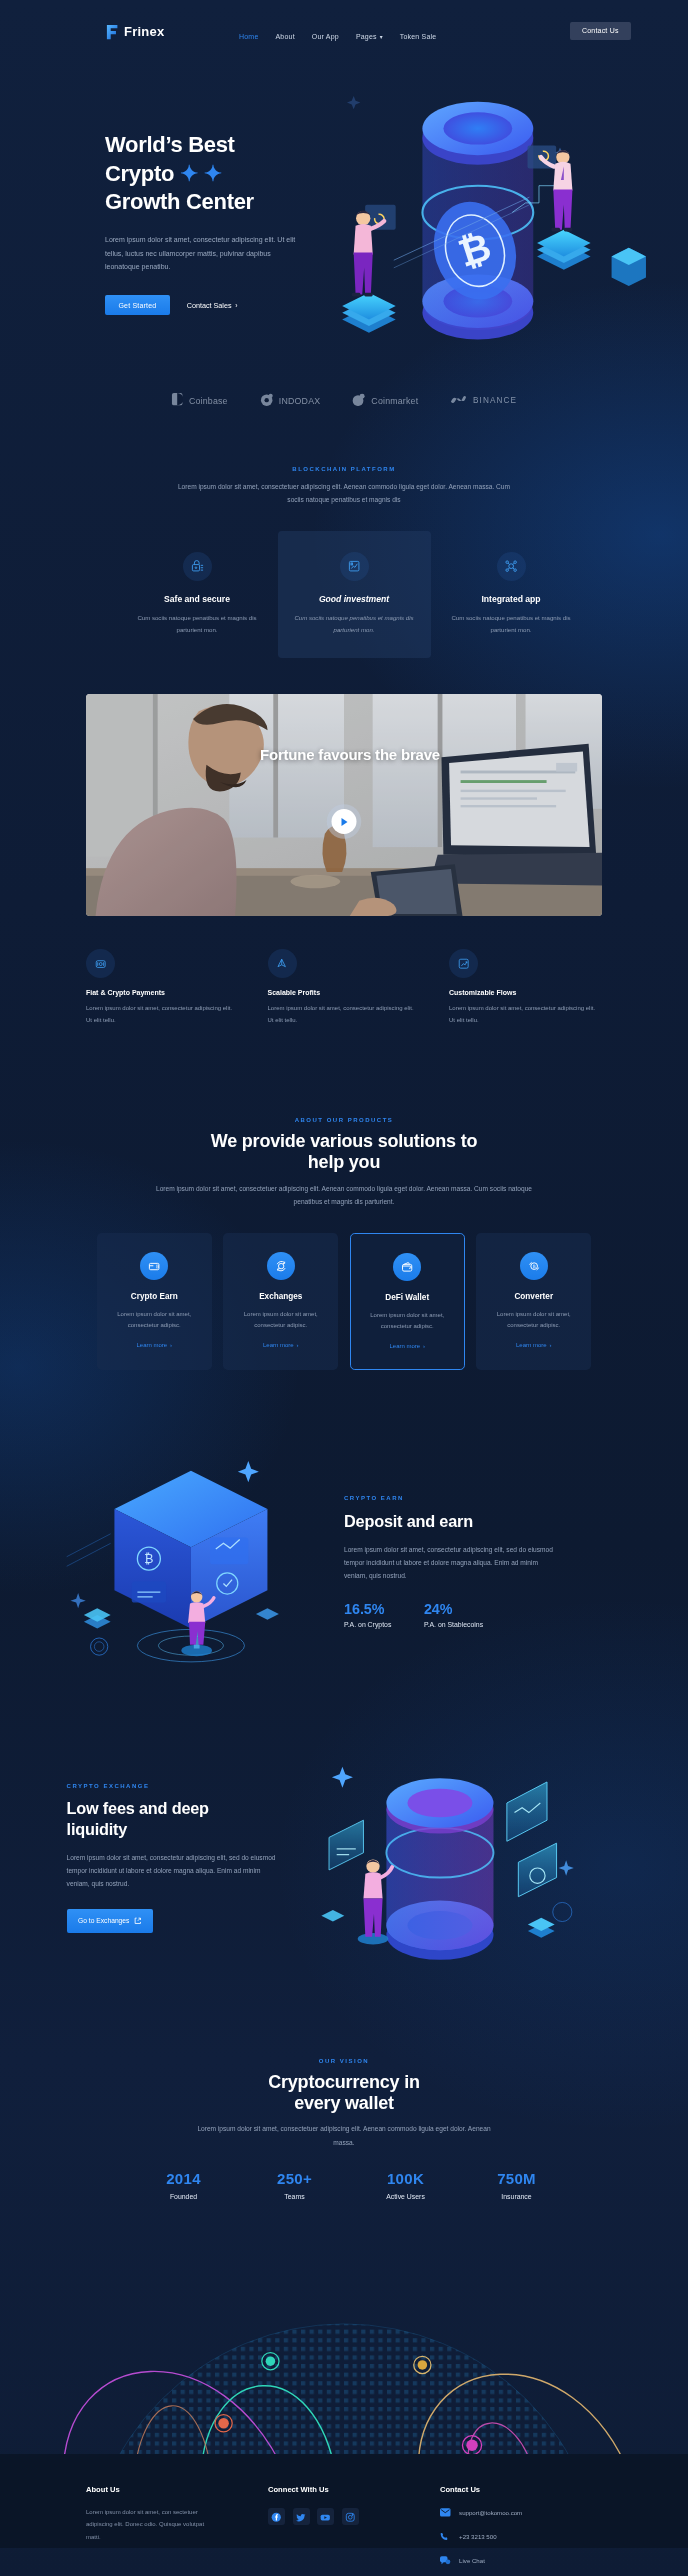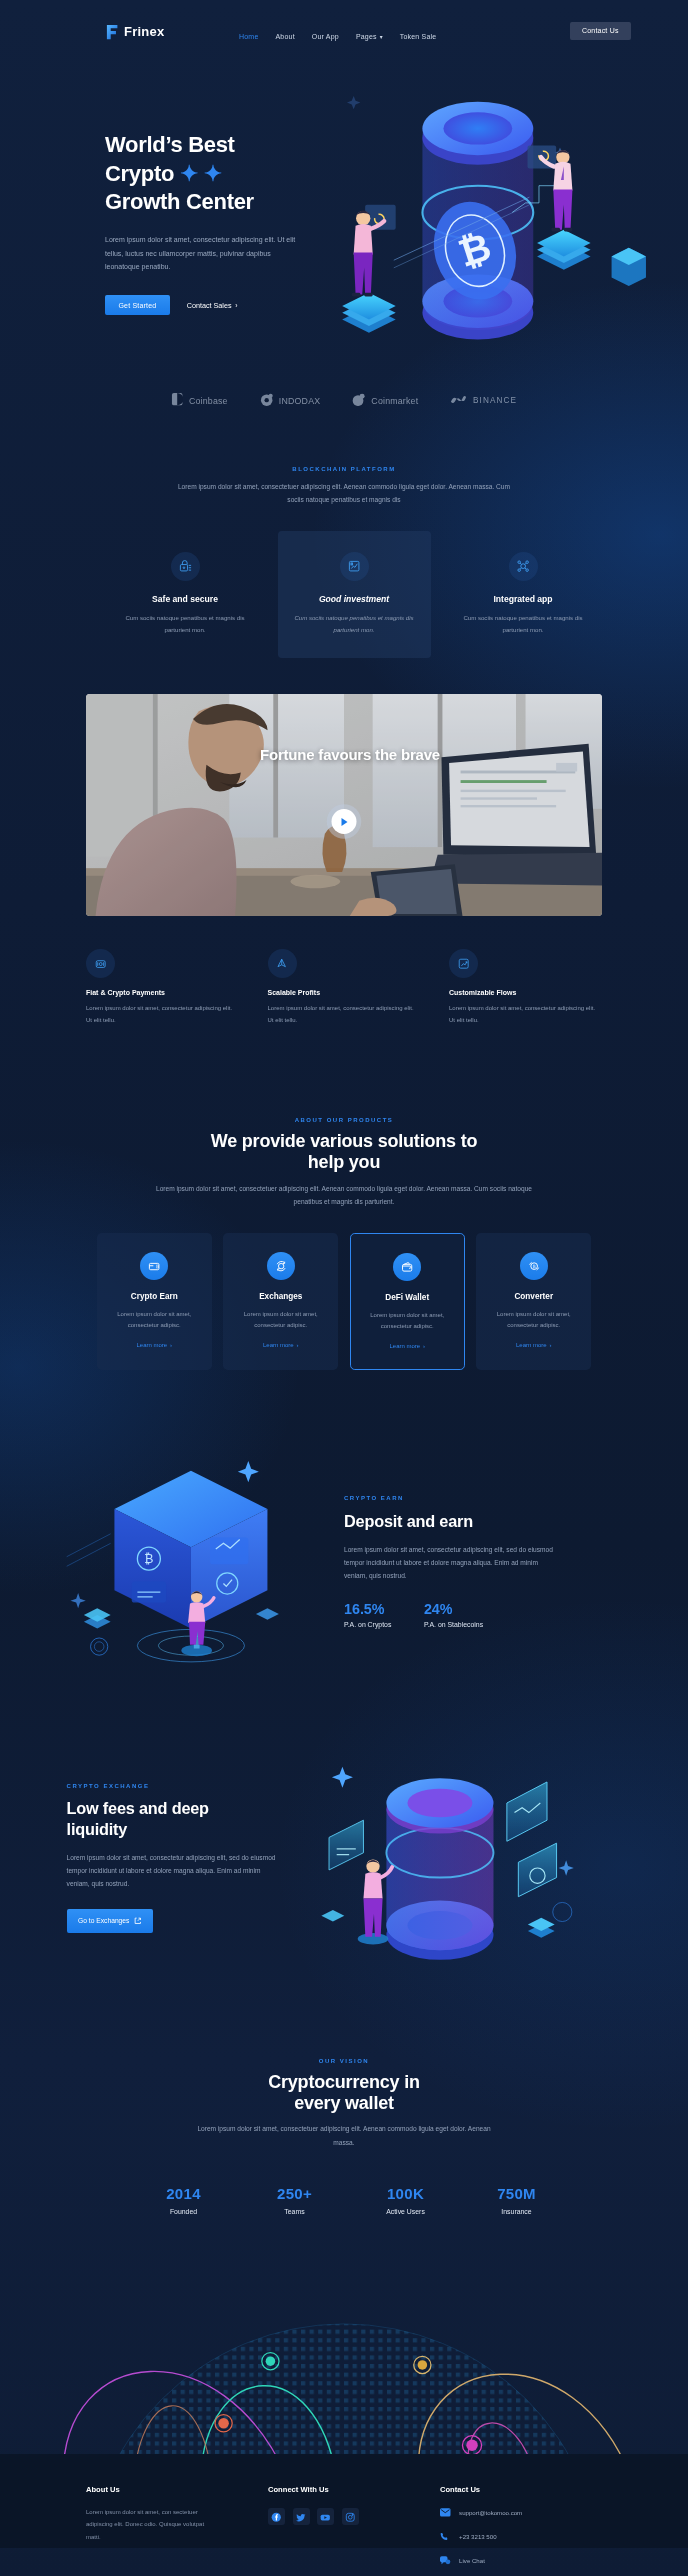--- a/index.html
+++ b/index.html
@@ -49,21 +49,21 @@
   .partner{ display:flex; align-items:center; gap:5.7px; opacity:.62; }
   .partner span{ font-size:8.8px; color:#c7d2e2; letter-spacing:0.2px; white-space:nowrap;}
   .partner.binance span{ letter-spacing:1.1px; font-size:8.2px;}
 
   
   .eyebrow{ text-align:center; font-size:6px; letter-spacing:1.5px; color:#2f86f0; font-weight:700; }
   .sec-title{ text-align:center; font-size:18px; font-weight:700; color:#fff; margin-top:7.6px; letter-spacing:-0.2px;}
   .sec-sub{ text-align:center; font-size:6.6px; line-height:2.0; color:#93a2ba; margin:8.6px auto 0; width:349px;}
 
   
-  .feat3{ display:flex; justify-content:center; gap:16px; margin-top:24px;margin-left:20px; }
+  .feat3{ display:flex; justify-content:center; gap:4px; margin-top:24px;margin-left:20px; }
   .feat{ width:153px; padding:21px 15.3px 23px; text-align:center; border-radius:3.8px;}
   .feat.hl{ background:rgba(33,58,99,.48);font-style:italic; }
   .ico-round{ width:29px; height:29px; border-radius:50%; margin:0 auto 13.4px;
     background:rgba(42,93,166,.22); display:flex; align-items:center; justify-content:center;}
   .feat h3{ font-size:8.6px; color:#fff; font-weight:700; }
   .feat p{ font-size:6.1px; line-height:1.95; color:#8d9cb4; margin-top:7.6px; }
 
   
   .video{ width:516px; height:222px; margin:0 auto; border-radius:3.8px; position:relative; overflow:hidden;}
   .video-photo{ position:absolute; inset:0; }
@@ -100,21 +100,21 @@
   .copy .eyebrow{ text-align:left; font-size:6px; }
   .copy h2{ font-size:16.3px; font-weight:700; color:#fff; margin-top:9.6px; line-height:1.25; letter-spacing:-0.2px;}
   .copy p{ font-size:6.6px; line-height:2.0; color:#93a2ba; margin-top:11.5px; width:215px;}
   .stats2{ display:flex; gap:32.5px; margin-top:19px; }
   .stat-num{ font-size:14.3px; color:#2f86f0; font-weight:700; }
   .stat-lbl{ font-size:6.9px; color:#dde5f1; margin-top:3.8px; }
   .btn-ex{ margin-top:19px; background:linear-gradient(180deg,#2f90f5,#1a7bea); color:#fff;
     border:none; border-radius:1.9px; font-size:6.7px; padding:7.6px 11.5px; display:inline-flex; gap:4.8px; align-items:center; cursor:pointer;}
 
   
-  .stats4{ display:flex; justify-content:center; gap:48px; margin-top:36px; position:relative; z-index:3;padding-left:12px;}
+  .stats4{ display:flex; justify-content:center; gap:48px; margin-top:21px; position:relative; z-index:3;padding-left:12px;}
   .s4{ text-align:center; width:63px;}
   .s4 .n{ font-size:15px; color:#2f86f0; font-weight:700; letter-spacing:0.3px;}
   .s4 .l{ font-size:6.9px; color:#e2e9f4; margin-top:5.7px;}
   .globe{ position:absolute; left:0; right:0; top:2295px; height:182px; }
 
   
   .footer{ position:absolute; left:0; right:0; top:2454px; height:94px; background:#0a1527; }
   .footer-inner{ width:516px; margin:0 auto; display:flex; padding-top:31px; }
   .fcol{ }
   .fcol.a{ width:182px; }

